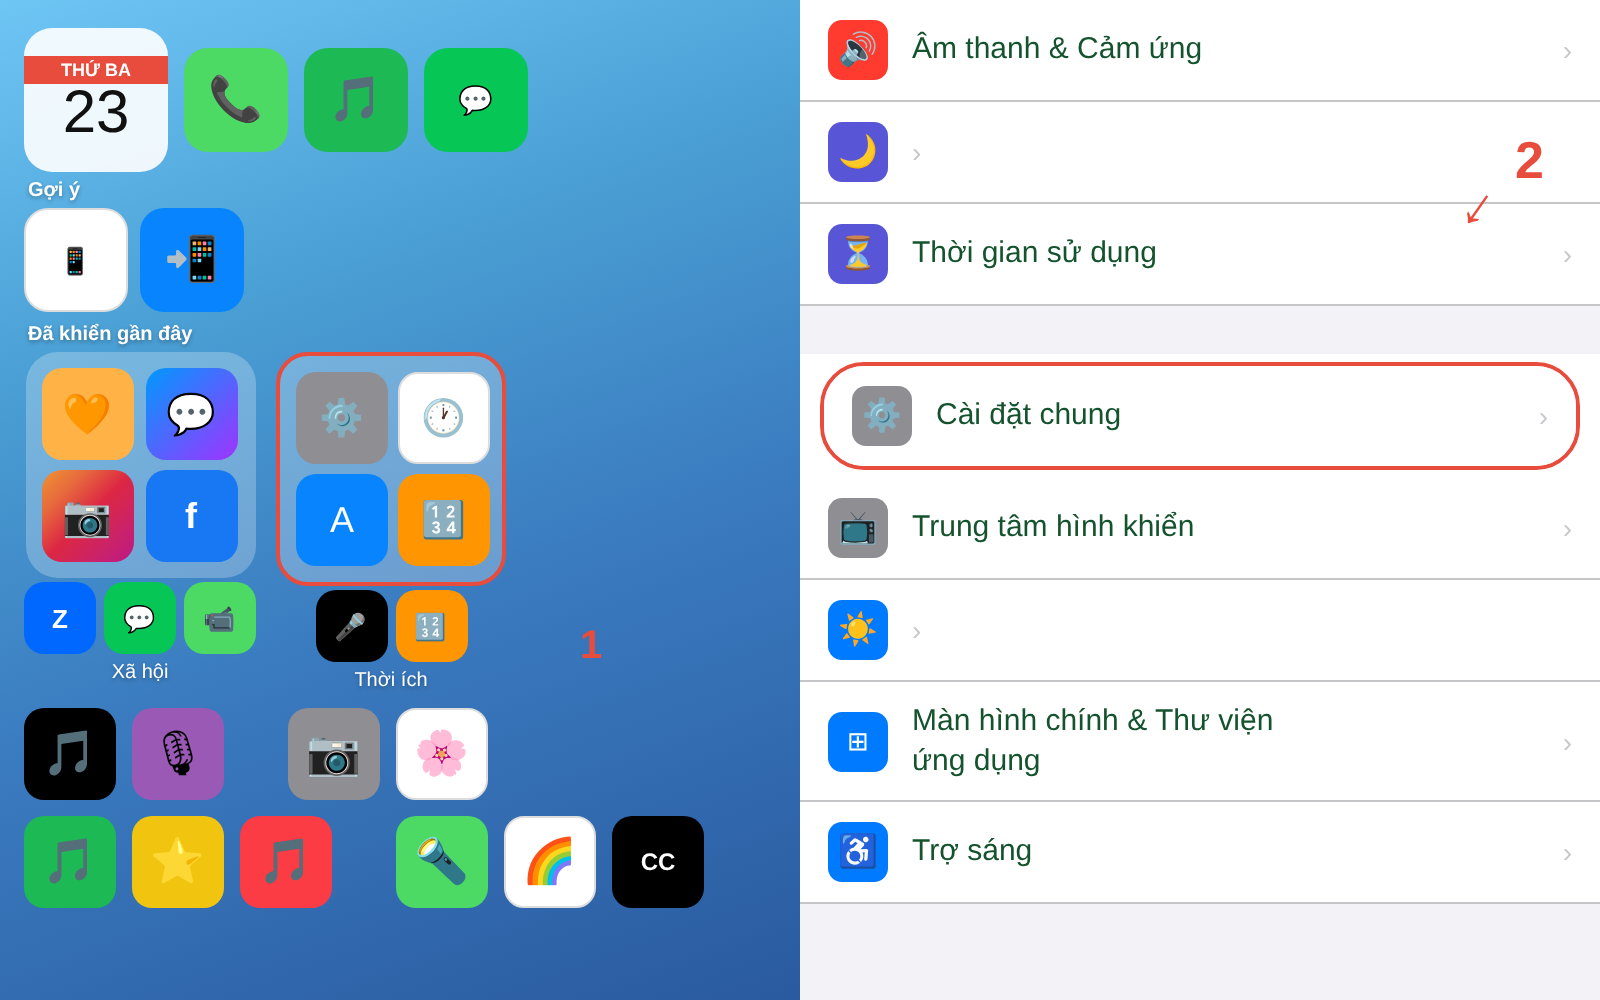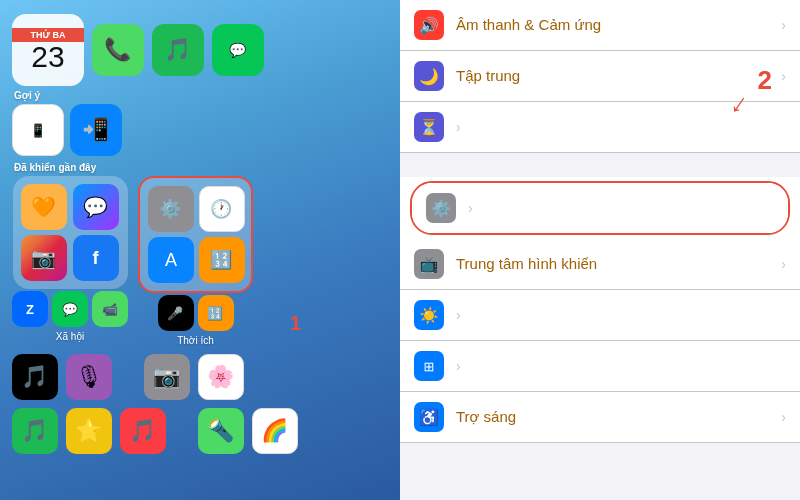--- a/index.html
+++ b/index.html
@@ -170,21 +170,21 @@
       justify-content: center;
       margin-right: 12px;
       font-size: 16px;
       flex-shrink: 0;
       color: white;
     }
 
     .settings-text {
       flex: 1;
       font-size: 15px;
-      color: #a16207;
+      color: #14532d;
       line-height: 1.3;
     }
 
     .settings-chevron {
       color: #c7c7cc;
       font-size: 14px;
     }
 
     .section-gap {
       height: 24px;
@@ -294,20 +294,21 @@
     <div class="app-icon ic-photos" style="width:46px;height:46px;border-radius:10px;border:1px solid #ddd;">🌸</div>
   </div>
 
   <div style="display:flex; gap:8px; padding: 4px 4px 0; margin-top:4px;">
     <div class="app-icon ic-spotify2" style="width:46px;height:46px;border-radius:10px;">🎵</div>
     <div class="app-icon ic-star" style="width:46px;height:46px;border-radius:10px;">⭐</div>
     <div class="app-icon ic-music" style="width:46px;height:46px;border-radius:10px;">🎵</div>
     <div style="width:16px;"></div>
     <div class="app-icon ic-torch" style="width:46px;height:46px;border-radius:10px; background:#4cd964;">🔦</div>
     <div class="app-icon ic-gphotos" style="width:46px;height:46px;border-radius:10px;border:1px solid #ddd;">🌈</div>
+    <div class="app-icon ic-capcut" style="width:46px;height:46px;border-radius:10px; color:white; font-size:12px; font-weight:700;">CC</div>
   </div>
 
   <div class="annotation-1">1</div>
 </div>
 
 <div class="right-panel" style="position:relative;">
 
   <div style="position:absolute; top:65px; right:28px; z-index:10;">
     <span style="color:#e74c3c; font-size:26px; font-weight:900;">2</span>
   </div>
@@ -316,51 +317,56 @@
   <div class="settings-list">
 
     <div class="settings-item">
       <div class="settings-icon" style="background:#ff3b30;">🔊</div>
       <div class="settings-text">Âm thanh &amp; Cảm ứng</div>
       <div class="settings-chevron">›</div>
     </div>
 
     <div class="settings-item">
       <div class="settings-icon" style="background:#5856d6;">🌙</div>
-      <div class="settings-text">Tập trung</div>
       <div class="settings-chevron">›</div>
     </div>
 
     <div class="settings-item">
       <div class="settings-icon" style="background:#5856d6;">⏳</div>
+      <div class="settings-text">Thời gian sử dụng</div>
       <div class="settings-chevron">›</div>
     </div>
 
     <div class="section-gap"></div>
 
     <div style="margin: 4px 10px; border: 2px solid #e74c3c; border-radius: 22px; overflow: hidden; background: #fff;">
       <div class="settings-item" style="border-bottom:none;">
         <div class="settings-icon" style="background:#8e8e93;">⚙️</div>
+        <div class="settings-text">Cài đặt chung</div>
         <div class="settings-chevron">›</div>
       </div>
     </div>
 
     <div class="settings-item" style="margin-top:2px;">
       <div class="settings-icon" style="background:#8e8e93;">📺</div>
       <div class="settings-text">Trung tâm hình khiển</div>
       <div class="settings-chevron">›</div>
     </div>
 
     <div class="settings-item">
       <div class="settings-icon" style="background:#007aff;">☀️</div>
       <div class="settings-chevron">›</div>
     </div>
 
     <div class="settings-item">
       <div class="settings-icon" style="background:#007aff; font-size:13px;">⊞</div>
+      <div class="settings-text">
+        <span style="white-space: pre-line;">Màn hình chính &amp; Thư viện
+ứng dụng</span>
+      </div>
       <div class="settings-chevron">›</div>
     </div>
 
     <div class="settings-item">
       <div class="settings-icon" style="background:#007aff;">♿</div>
       <div class="settings-text">Trợ sáng</div>
       <div class="settings-chevron">›</div>
     </div>
 
   </div>

